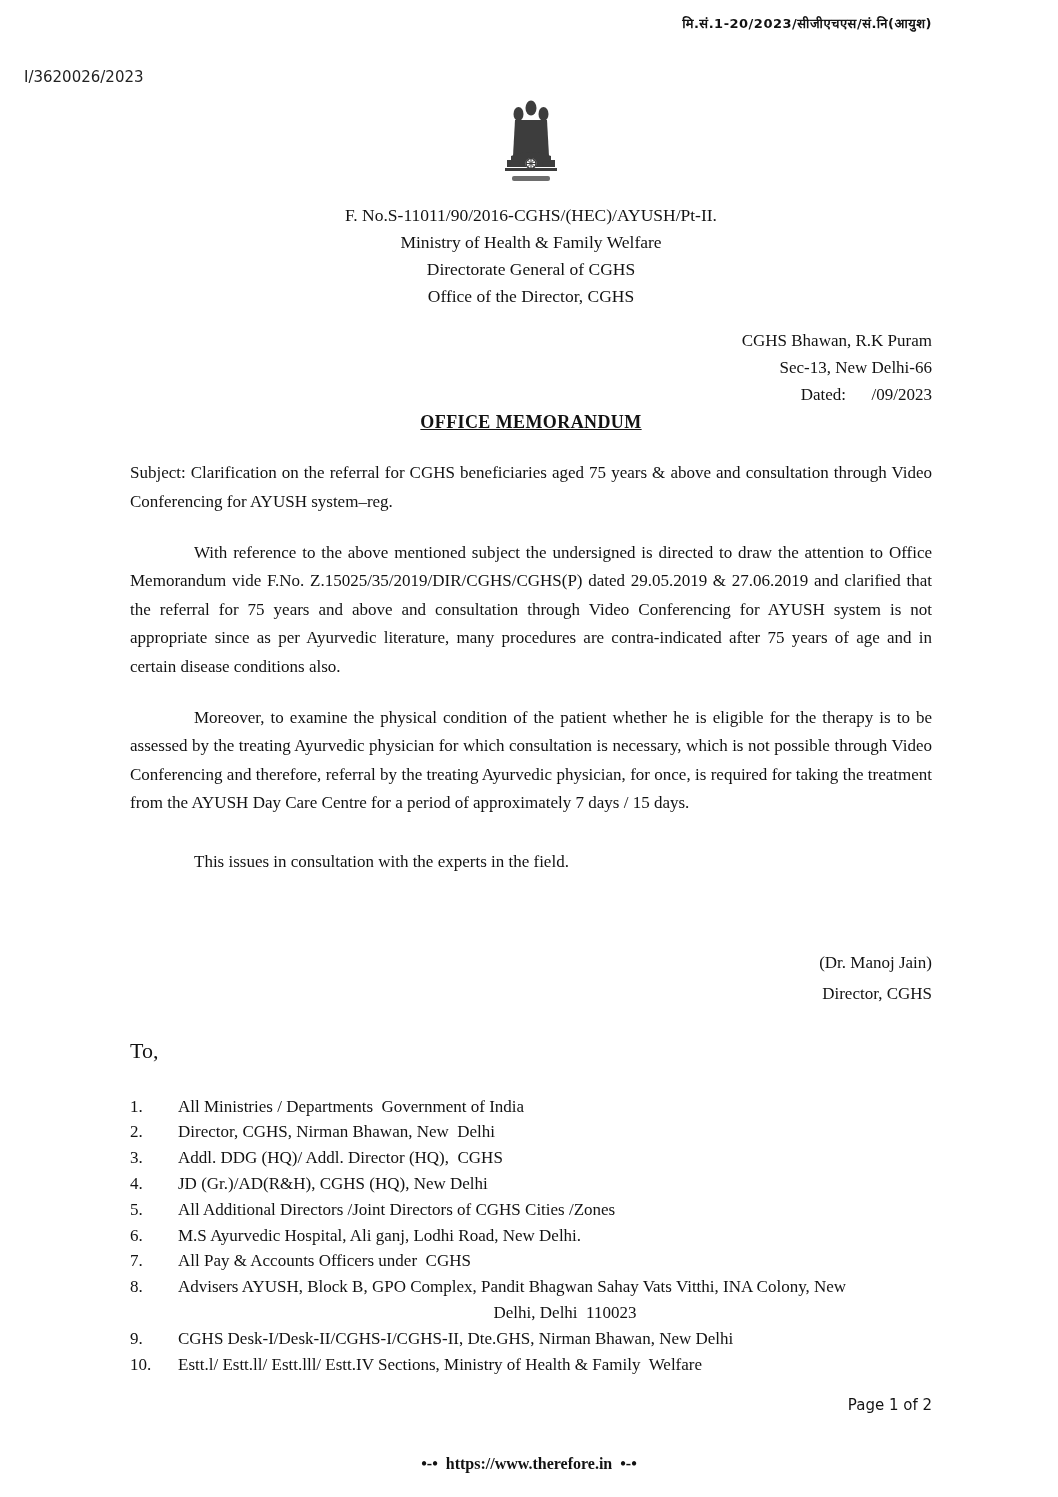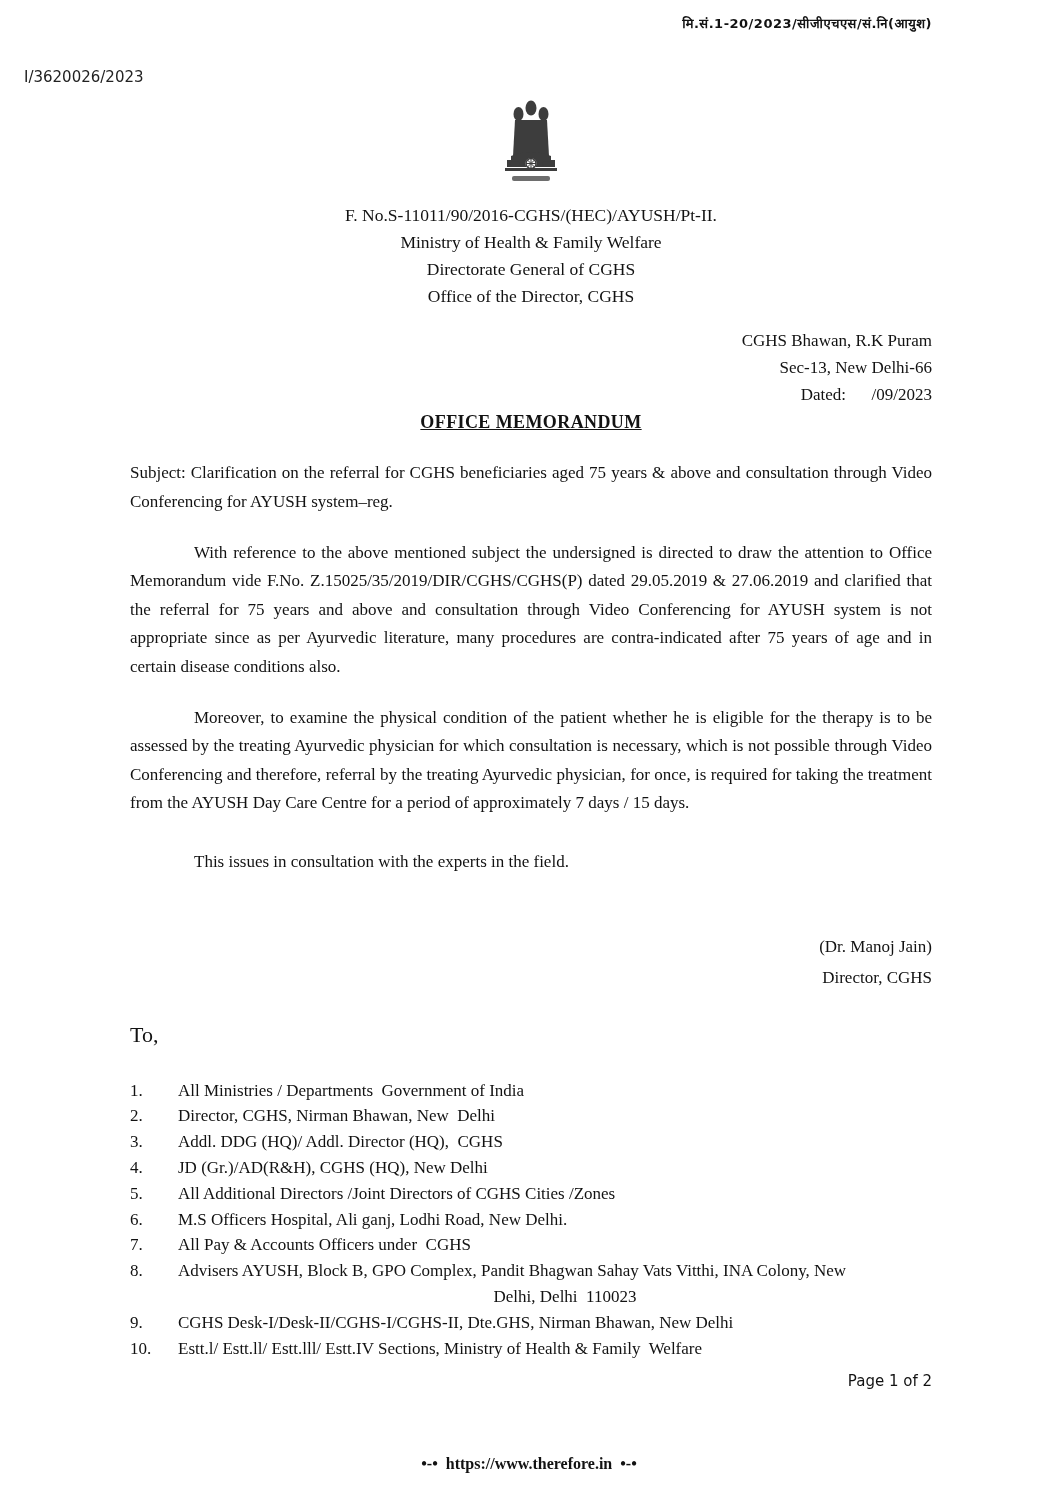--- a/index.html
+++ b/index.html
@@ -73,21 +73,21 @@
     font-size: 17px;
     line-height: 1.68;
   }
   .closing-para {
     margin-top: 30px;
     text-indent: 64px;
     font-size: 17px;
     line-height: 1.68;
   }
   .signature {
-    margin-top: 56px;
+    margin-top: 72px;
     text-align: right;
     font-size: 17px;
     line-height: 1.8;
   }
   .to-label {
     margin-top: 28px;
     font-size: 22px;
   }
   .recipients {
     margin-top: 30px;
@@ -105,21 +105,21 @@
     flex: 1;
     white-space: pre-wrap;
   }
   .rec-line2 {
     margin-left: 68px;
     line-height: 1.52;
     white-space: pre-wrap;
     text-align: center;
   }
   .page-number {
-    margin-top: 10px;
+    margin-top: 18px;
     text-align: right;
     font-family: "DejaVu Sans", sans-serif;
     font-size: 15px;
   }
   .footer {
     position: absolute;
     left: 0;
     bottom: 24px;
     width: 100%;
     text-align: center;
@@ -204,21 +204,21 @@
     <div class="rec">
       <span class="rec-num">4.</span>
       <span class="rec-txt">JD (Gr.)/AD(R&amp;H), CGHS (HQ), New Delhi</span>
     </div>
     <div class="rec">
       <span class="rec-num">5.</span>
       <span class="rec-txt">All Additional Directors /Joint Directors of CGHS Cities /Zones</span>
     </div>
     <div class="rec">
       <span class="rec-num">6.</span>
-      <span class="rec-txt">M.S Officers Hospital, Ali ganj, Lodhi Road, New Delhi.</span>
+      <span class="rec-txt">M.S Ayurvedic Hospital, Ali ganj, Lodhi Road, New Delhi.</span>
     </div>
     <div class="rec">
       <span class="rec-num">7.</span>
       <span class="rec-txt">All Pay &amp; Accounts Officers under  CGHS</span>
     </div>
     <div class="rec">
       <span class="rec-num">8.</span>
       <span class="rec-txt">Advisers AYUSH, Block B, GPO Complex, Pandit Bhagwan Sahay Vats Vitthi, INA Colony, New</span>
     </div>
     <div class="rec-line2">Delhi, Delhi  110023</div>

